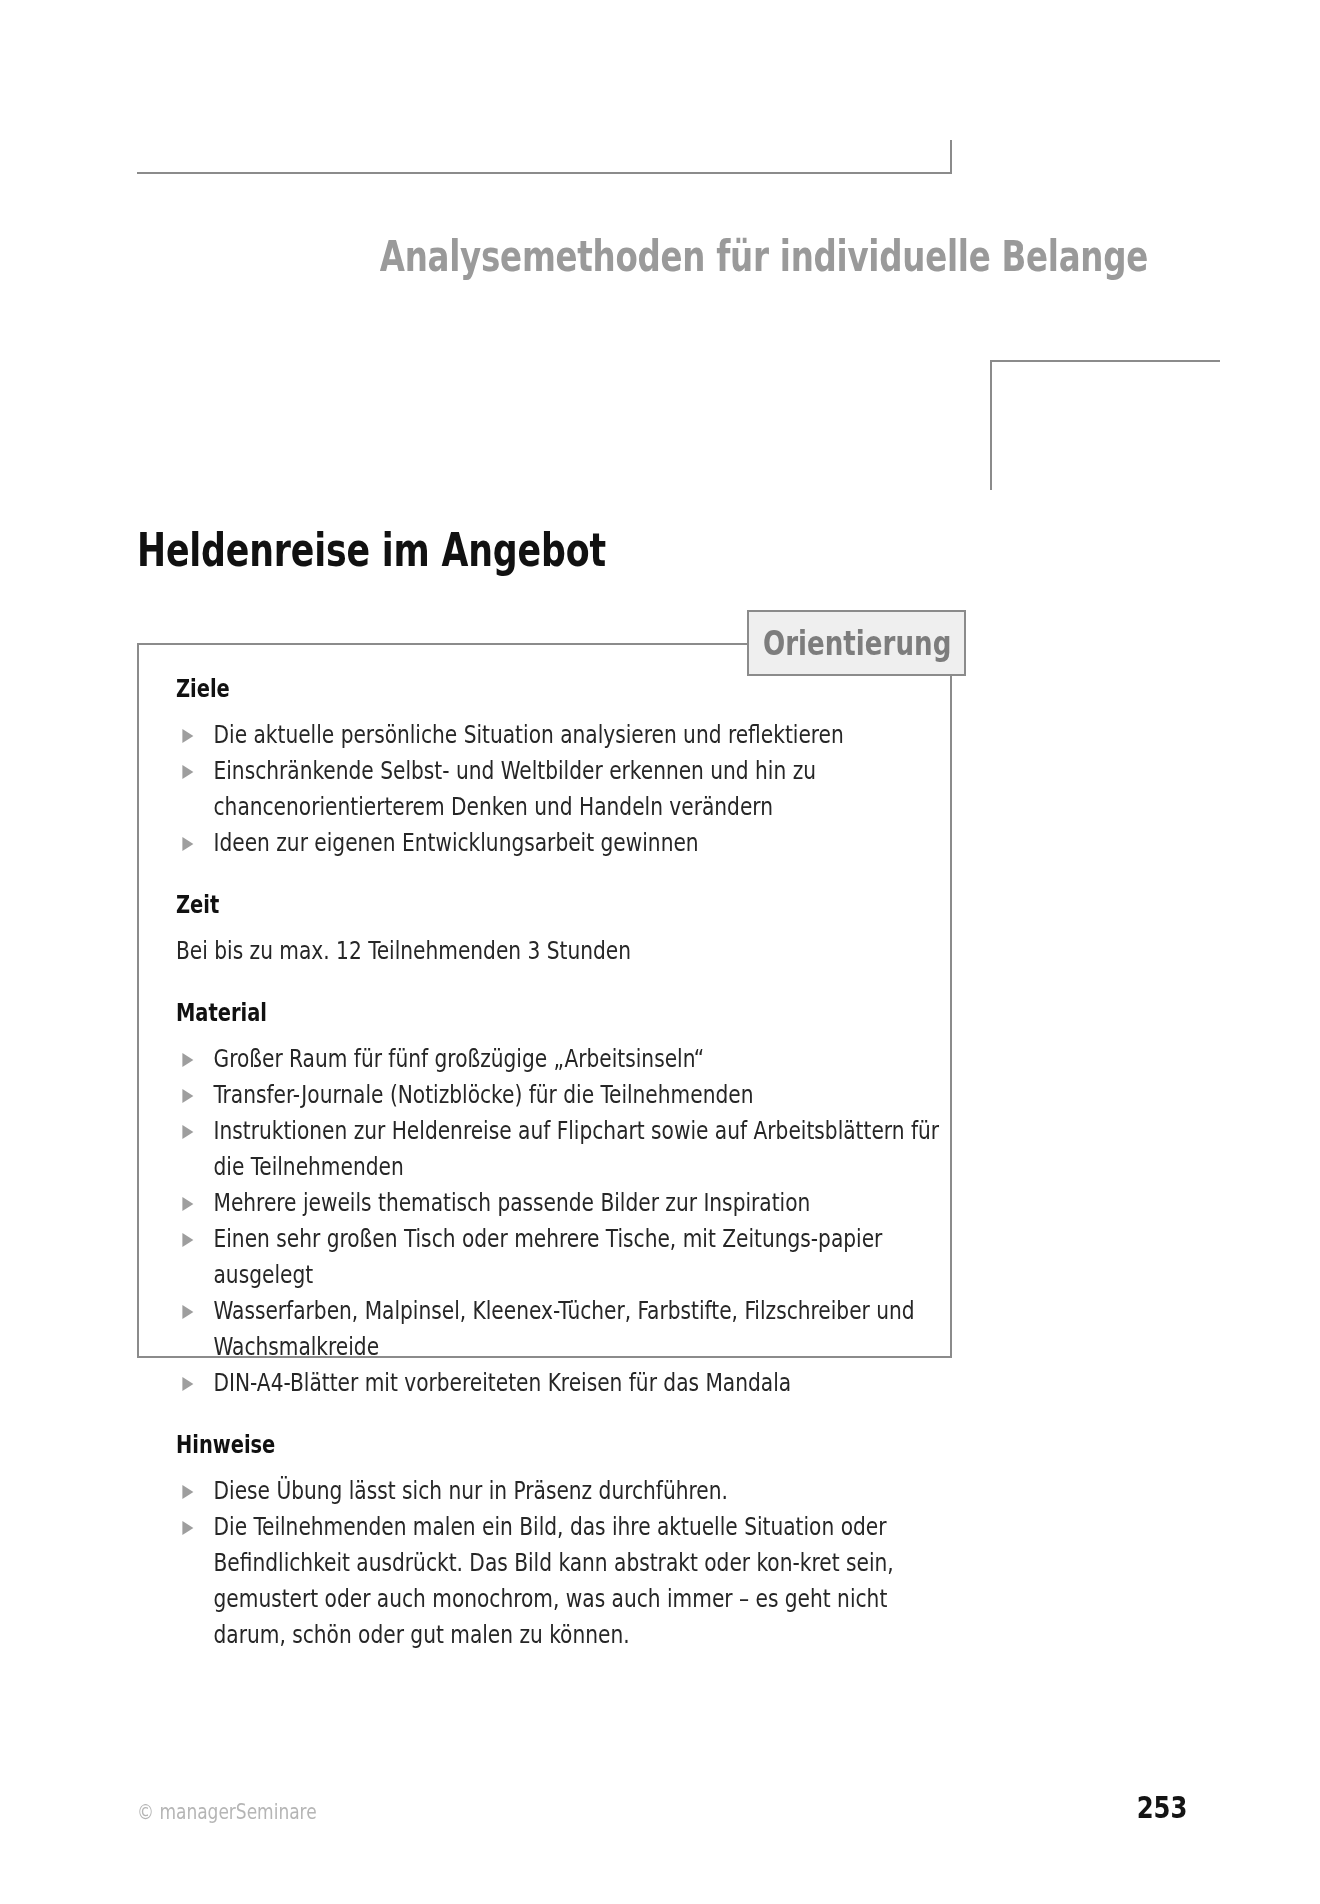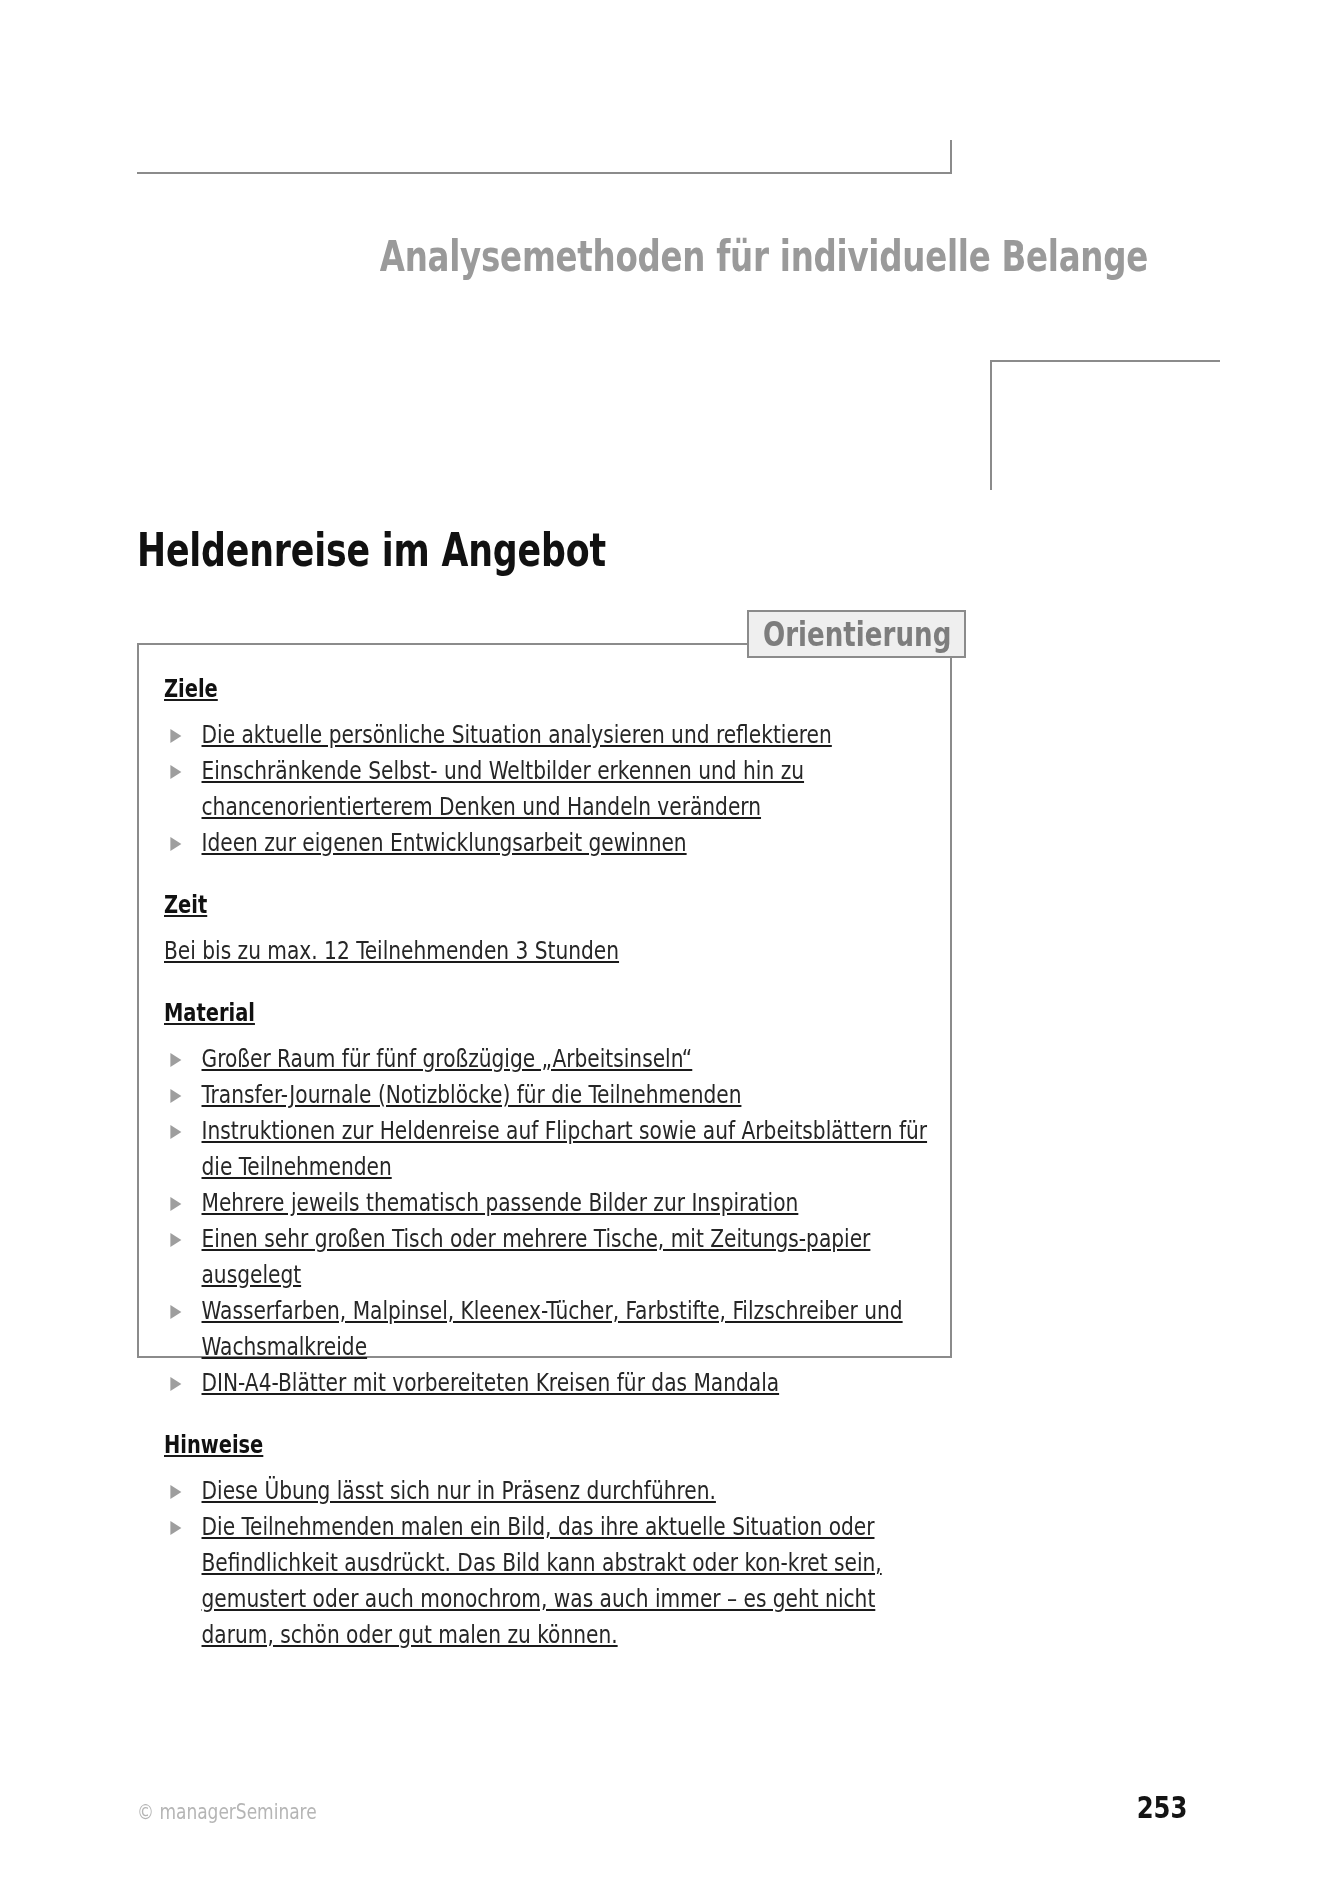--- a/index.html
+++ b/index.html
@@ -97,21 +97,21 @@
     border: 2px solid #8b8b8b;
     box-sizing: border-box;
   }
 
   
   .tab-orientierung {
     position: absolute;
     left: 747px;
     top: 610px;
     width: 219px;
-    height: 48px;
+    height: 66px;
     background: #efefef;
     border: 2px solid #8b8b8b;
     box-sizing: border-box;
     display: flex;
     align-items: center;
     justify-content: flex-start;
     padding-left: 14px;
   }
   .tab-orientierung span {
     font-family: "DejaVu Sans Condensed", "Liberation Sans Narrow", "Liberation Sans", sans-serif;
@@ -119,24 +119,23 @@
     font-size: 33px;
     color: #7d7d7d;
     transform: scaleX(0.88);
     transform-origin: left center;
     white-space: nowrap;
   }
 
   
   .box-content {
     position: absolute;
-    left: 164px;
+    left: 176px;
     top: 675px;
     width: 740px;
-    text-decoration: underline;
   }
 
   .sec-head {
     font-family: "DejaVu Sans Condensed", "Liberation Sans Narrow", "Liberation Sans", sans-serif;
     font-weight: 700;
     font-size: 24px;
     color: #111111;
     transform: scaleX(0.9);
     transform-origin: left center;
     margin: 0 0 14px 0;

